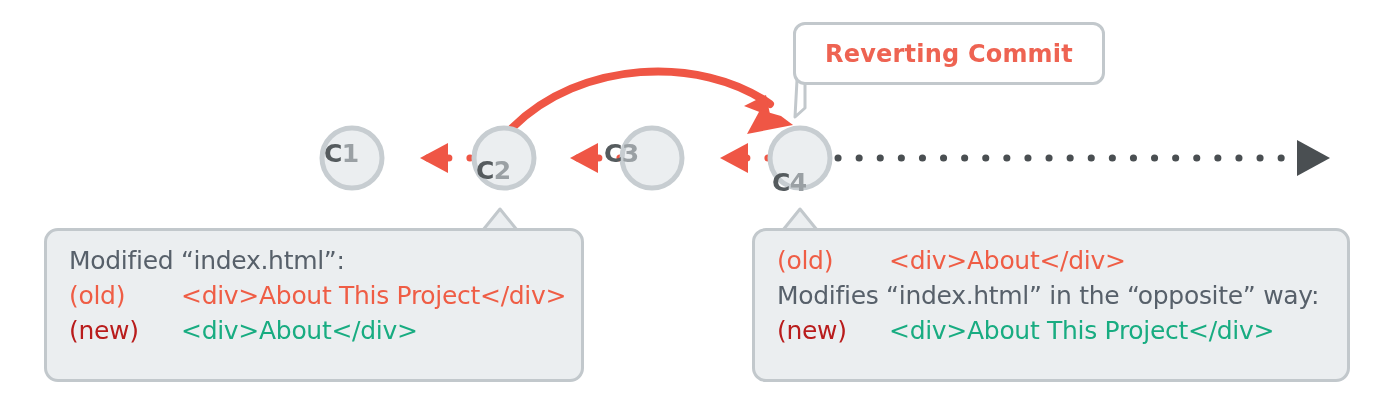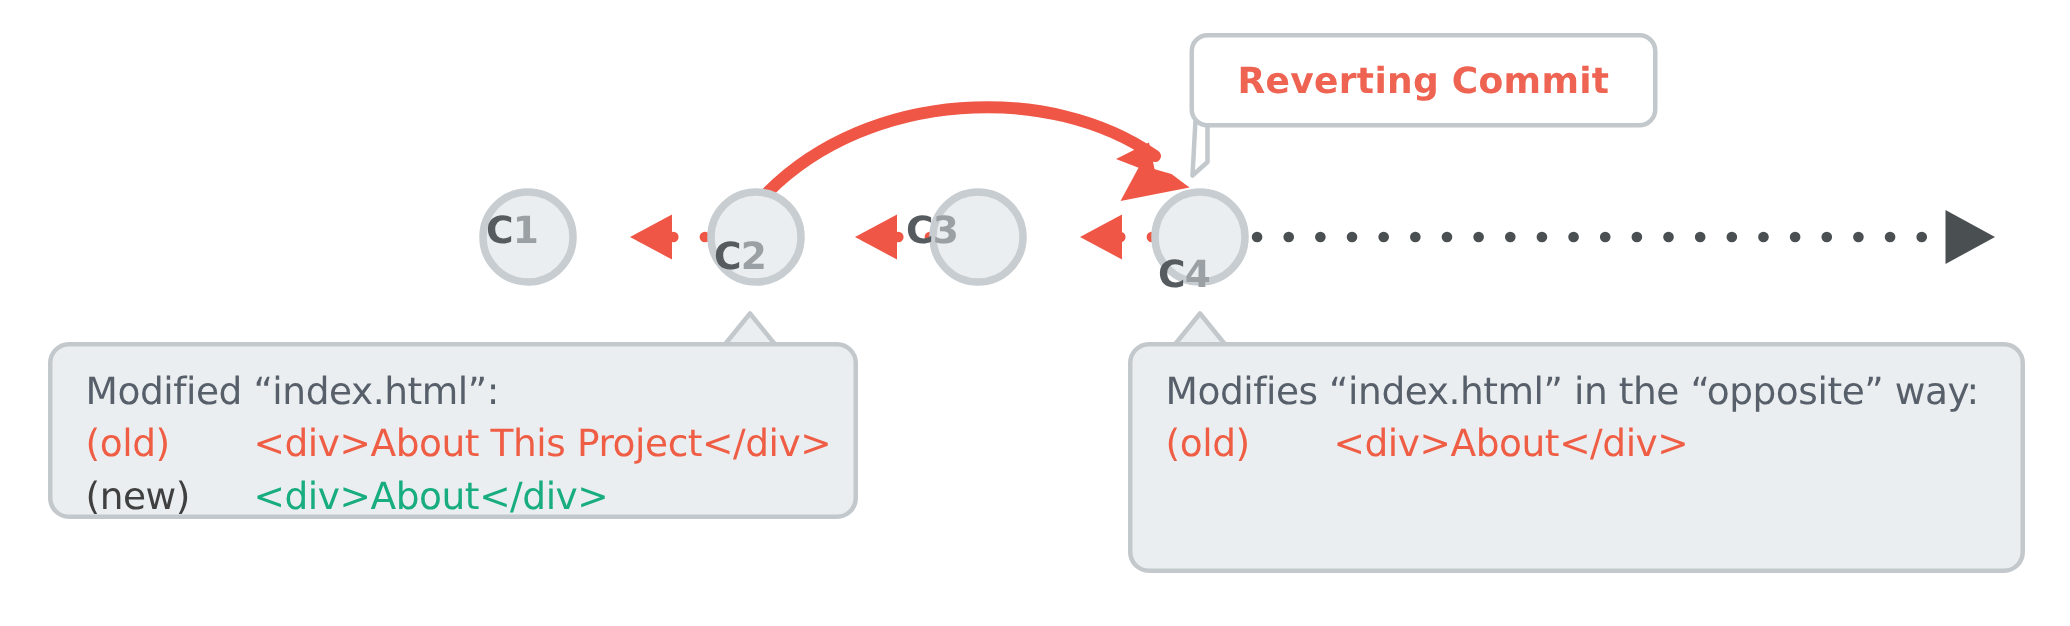--- a/index.html
+++ b/index.html
@@ -56,21 +56,21 @@
   .cl-row {
     display: block;
     white-space: nowrap;
     font-family: "DejaVu Sans", sans-serif;
     font-size: 25px;
     line-height: 35px;
     letter-spacing: -0.3px;
   }
   .cl-head { color: #57606a; }
   .cl-tag-old { color: #ef5d45; display: inline-block; width: 112px; }
-  .cl-tag-new { color: #404040; display: inline-block; width: 112px; }
+  .cl-tag-new { color: #b91c1c; display: inline-block; width: 112px; }
   .cl-code-old { color: #ef5d45; }
   .cl-code-new { color: #18ac81; }
 
   .tooltip-box {
     position: absolute;
     box-sizing: border-box;
     background: #ffffff;
     border: 3px solid #c2c8cc;
     border-radius: 12px;
     display: flex;
@@ -154,34 +154,37 @@
     <span class="c">C</span><span class="n">3</span>
   </div>
   <div class="node-label" style="left:772px; top:154px;margin-top:16px;">
     <span class="c">C</span><span class="n">4</span>
   </div>
 
   <div class="tooltip-box" style="left:793px; top:22px; width:312px; height:63px;">
     <span class="tooltip-text">Reverting Commit</span>
   </div>
 
-  <div class="callout" style="left:32px; top:228px; width:540px; height:118px;">
+  <div class="callout" style="left:44px; top:228px; width:540px; height:154px;">
     <div class="callout-lines">
       <div class="cl-row cl-head">Modified “index.html”:</div>
       <div class="cl-row">
         <span class="cl-tag-old">(old)</span><span class="cl-code-old">&lt;div&gt;About This Project&lt;/div&gt;</span>
       </div>
       <div class="cl-row">
         <span class="cl-tag-new">(new)</span><span class="cl-code-new">&lt;div&gt;About&lt;/div&gt;</span>
       </div>
     </div>
   </div>
 
   <div class="callout" style="left:752px; top:228px; width:598px; height:154px;">
     <div class="callout-lines">
+      <div class="cl-row">
+        <span class="cl-tag-old">(old)</span><span class="cl-code-old">&lt;div&gt;About&lt;/div&gt;</span>
+      </div>
       <div class="cl-row cl-head">Modifies “index.html” in the “opposite” way:</div>
       <div class="cl-row">
-        <span class="cl-tag-old">(old)</span><span class="cl-code-old">&lt;div&gt;About&lt;/div&gt;</span>
+        <span class="cl-tag-new">(new)</span><span class="cl-code-new">&lt;div&gt;About This Project&lt;/div&gt;</span>
       </div>
     </div>
   </div>
 
 </div>
 
 </body></html>

